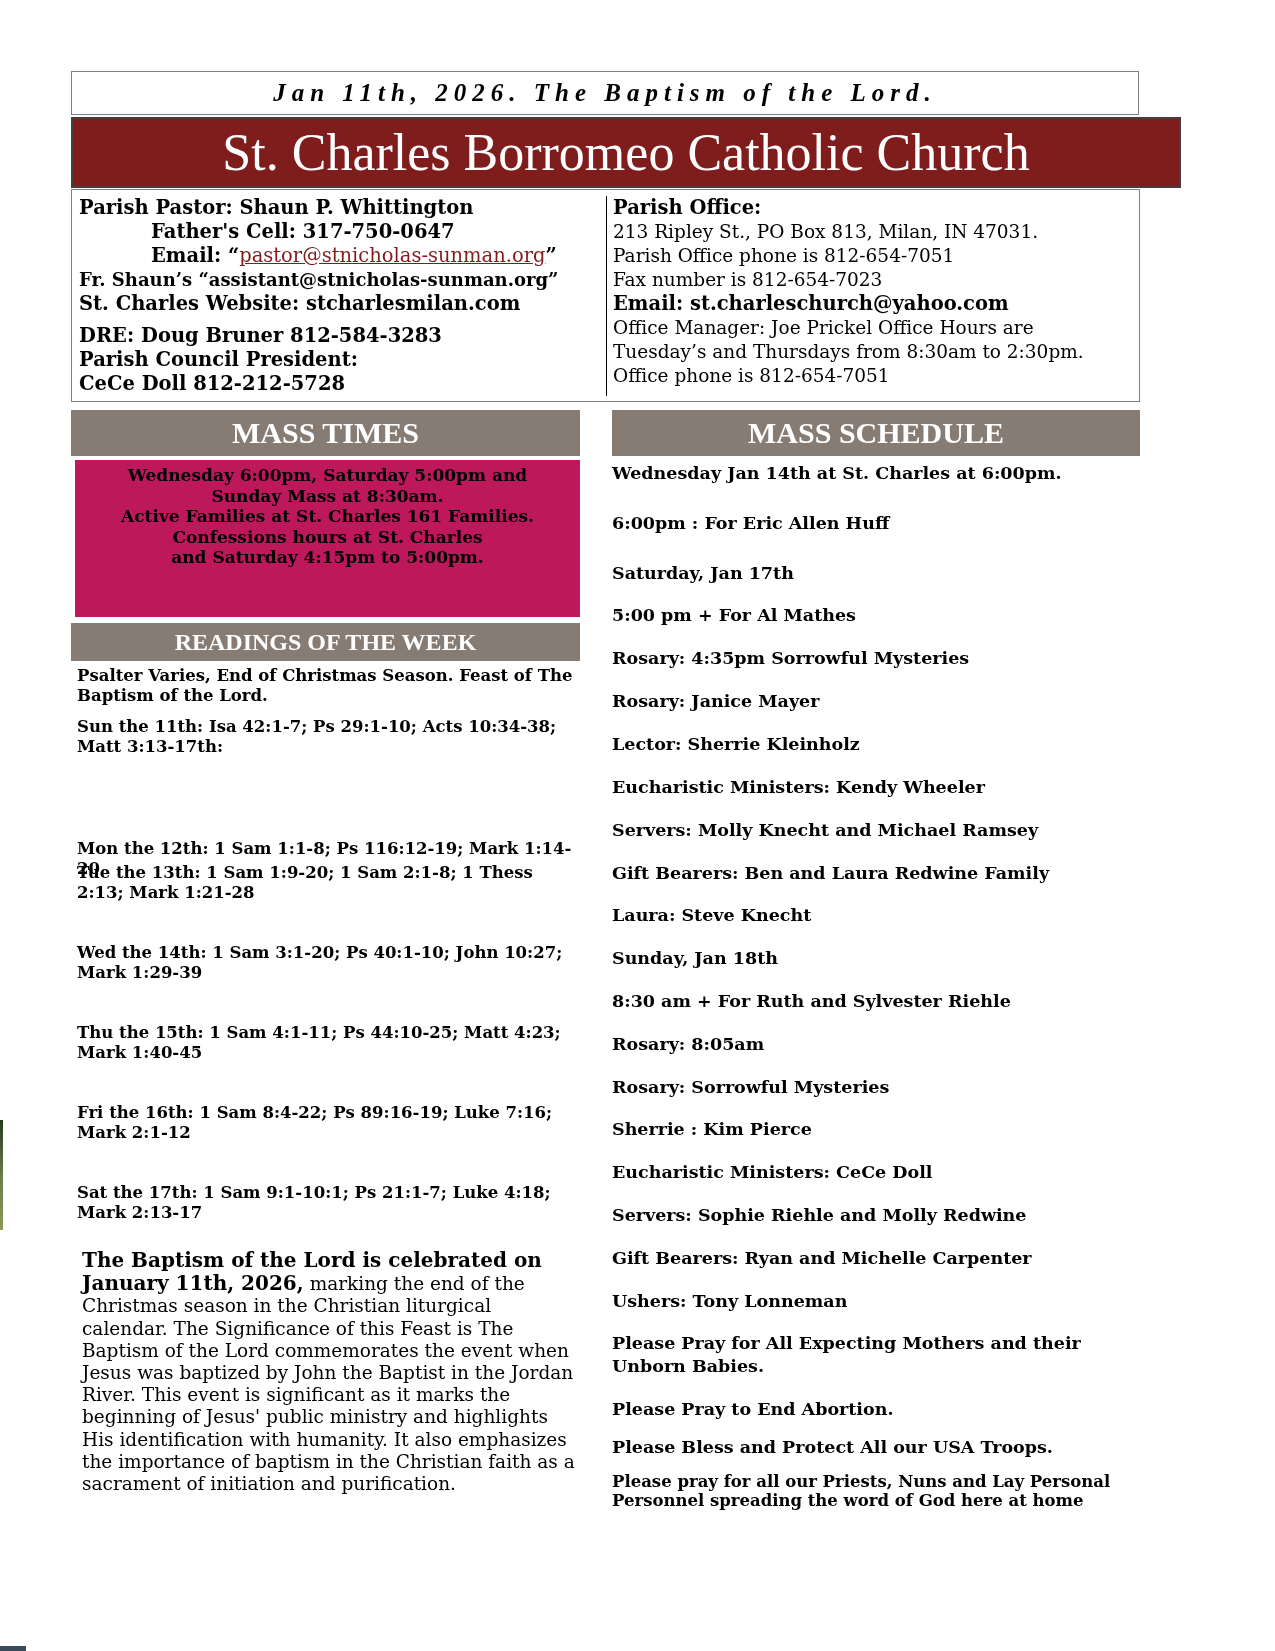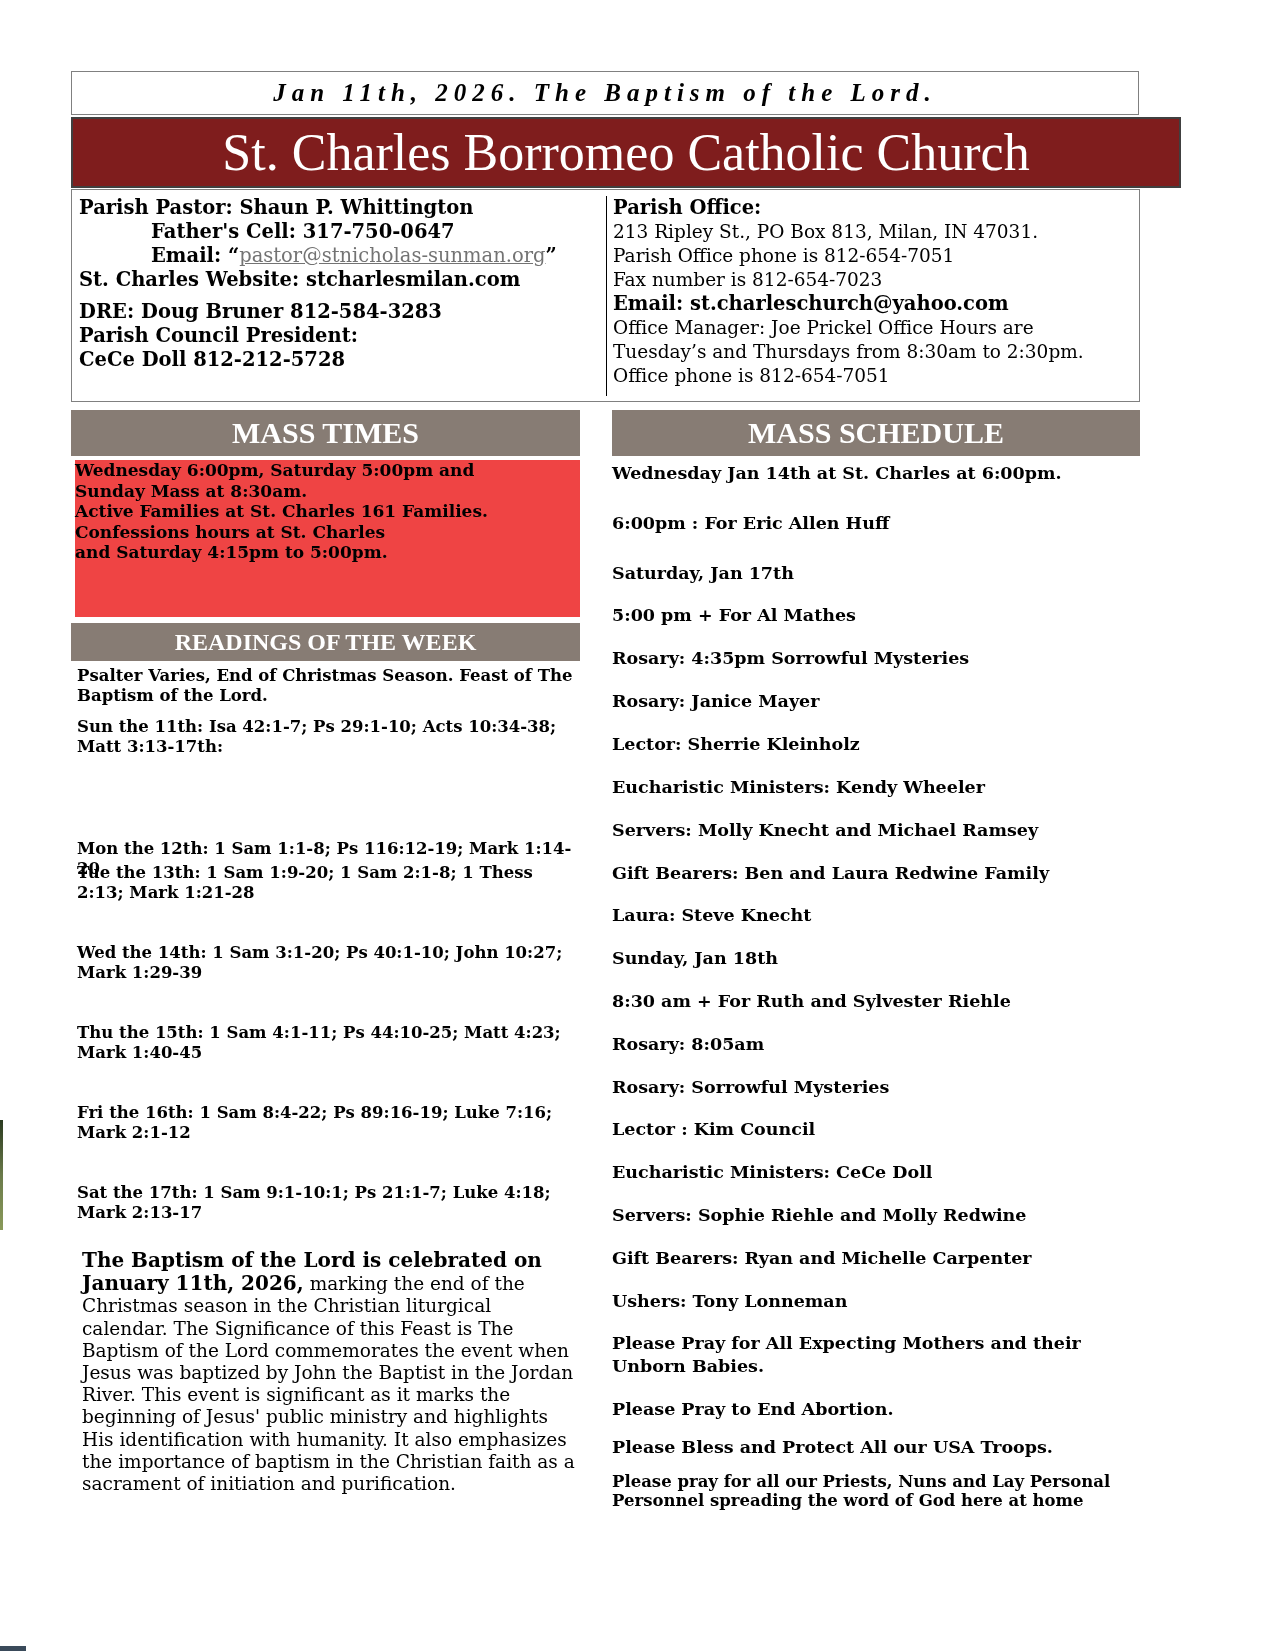--- a/index.html
+++ b/index.html
@@ -22,38 +22,38 @@
       color: #fff; font-family: "Liberation Serif", serif; font-size: 52px;
     }
     .info-box {
       position: absolute; left: 71px; top: 189px; width: 1069px; height: 213px;
       border: 1px solid #808080; box-sizing: border-box;
     }
     .info-left { position: absolute; left: 7px; top: 6px; width: 520px; font-weight: bold; font-size: 19.5px; line-height: 24px; }
     .info-left .indent { padding-left: 72px; }
     .info-left .small { font-size: 18px; }
     .info-left .gap { margin-top: 8px; }
-    .info-left a { color: #737373; text-decoration: underline; font-weight: normal; }
+    .info-left a { color: #7f1d1d; text-decoration: underline; font-weight: normal; }
     .info-divider { position: absolute; left: 534px; top: 6px; width: 1px; height: 200px; background: #000; }
     .info-right { position: absolute; left: 541px; top: 6px; width: 520px; font-size: 18.5px; line-height: 24px; }
     .info-right .b { font-weight: bold; font-size: 19.5px; }
 
     .section-bar {
       position: absolute; background: #877c74; color: #fff;
       font-family: "Liberation Serif", serif; font-weight: bold;
       display: flex; align-items: center; justify-content: center;
     }
     .mass-times-bar { left: 71px; top: 410px; width: 509px; height: 46px; font-size: 30px; }
     .mass-sched-bar { left: 612px; top: 410px; width: 528px; height: 46px; font-size: 30px; }
     .readings-bar { left: 71px; top: 623px; width: 509px; height: 38px; font-size: 24px; }
 
     .mass-times-body {
       position: absolute; left: 75px; top: 460px; width: 505px; height: 157px;
-      background: #ef4444; box-sizing: border-box; 
-      text-align: left; font-weight: bold; font-size: 17px; line-height: 20.5px;
+      background: #be185d; box-sizing: border-box; padding-top: 5px;
+      text-align: center; font-weight: bold; font-size: 17px; line-height: 20.5px;
     }
 
     .readings { position: absolute; left: 77px; top: 666px; width: 500px; font-weight: bold; font-size: 16.5px; line-height: 20px; }
     .readings .item { position: absolute; left: 0; width: 500px; }
 
     .article { position: absolute; left: 82px; top: 1249px; width: 500px; font-size: 18.5px; line-height: 22.2px; }
     .article .lead { font-weight: bold; font-size: 20px; }
 
     .schedule { position: absolute; left: 612px; top: 0; width: 530px; font-weight: bold; font-size: 17.5px; line-height: 23px; }
     .schedule .line { position: absolute; left: 0; width: 530px; }
@@ -65,20 +65,21 @@
 <body>
 
 <div class="date-banner">Jan 11th, 2026. The Baptism of the Lord.</div>
 <div class="title-bar">St. Charles Borromeo Catholic Church</div>
 
 <div class="info-box">
   <div class="info-left">
     <div>Parish Pastor:  Shaun P. Whittington</div>
     <div class="indent">Father's Cell: 317-750-0647</div>
     <div class="indent"><span>Email: “</span><a>pastor@stnicholas-sunman.org</a><span>”</span></div>
+    <div class="small">Fr. Shaun’s  “assistant@stnicholas-sunman.org”</div>
     <div>St. Charles Website: stcharlesmilan.com</div>
     <div class="gap">DRE:  Doug Bruner 812-584-3283</div>
     <div>Parish Council President:</div>
     <div>CeCe Doll  812-212-5728</div>
   </div>
   <div class="info-divider"></div>
   <div class="info-right">
     <div class="b">Parish Office:</div>
     <div>213 Ripley St., PO Box 813, Milan, IN  47031.</div>
     <div>Parish Office phone is 812-654-7051</div>
@@ -123,21 +124,21 @@
   <div class="line" style="top:690px;">Rosary:  Janice Mayer</div>
   <div class="line" style="top:733px;">Lector:  Sherrie Kleinholz</div>
   <div class="line" style="top:776px;">Eucharistic Ministers: Kendy Wheeler</div>
   <div class="line" style="top:819px;">Servers:  Molly Knecht and Michael Ramsey</div>
   <div class="line" style="top:862px;">Gift Bearers:  Ben and Laura Redwine Family</div>
   <div class="line" style="top:904px;">Laura:  Steve Knecht</div>
   <div class="line" style="top:947px;">Sunday, Jan 18th</div>
   <div class="line" style="top:990px;">8:30 am  + For Ruth and Sylvester Riehle</div>
   <div class="line" style="top:1033px;">Rosary:   8:05am</div>
   <div class="line" style="top:1076px;">Rosary:  Sorrowful Mysteries</div>
-  <div class="line" style="top:1118px;">Lector :  Kim Council</div>
+  <div class="line" style="top:1118px;">Sherrie :  Kim Pierce</div>
   <div class="line" style="top:1161px;">Eucharistic Ministers: CeCe Doll</div>
   <div class="line" style="top:1204px;">Servers: Sophie Riehle and Molly Redwine</div>
   <div class="line" style="top:1247px;">Gift Bearers:  Ryan and Michelle Carpenter</div>
   <div class="line" style="top:1290px;">Ushers: Tony Lonneman</div>
   <div class="line" style="top:1332px; width:500px;">Please Pray for All Expecting Mothers and their Unborn Babies.</div>
   <div class="line" style="top:1398px;">Please Pray to End Abortion.</div>
   <div class="line" style="top:1436px;">Please Bless and Protect All our USA Troops.</div>
   <div class="line" style="top:1472px; font-size:16.5px; line-height:19px; width:530px;">Please pray for all our Priests, Nuns and Lay Personal Personnel spreading the word of God here at home</div>
 </div>
 

